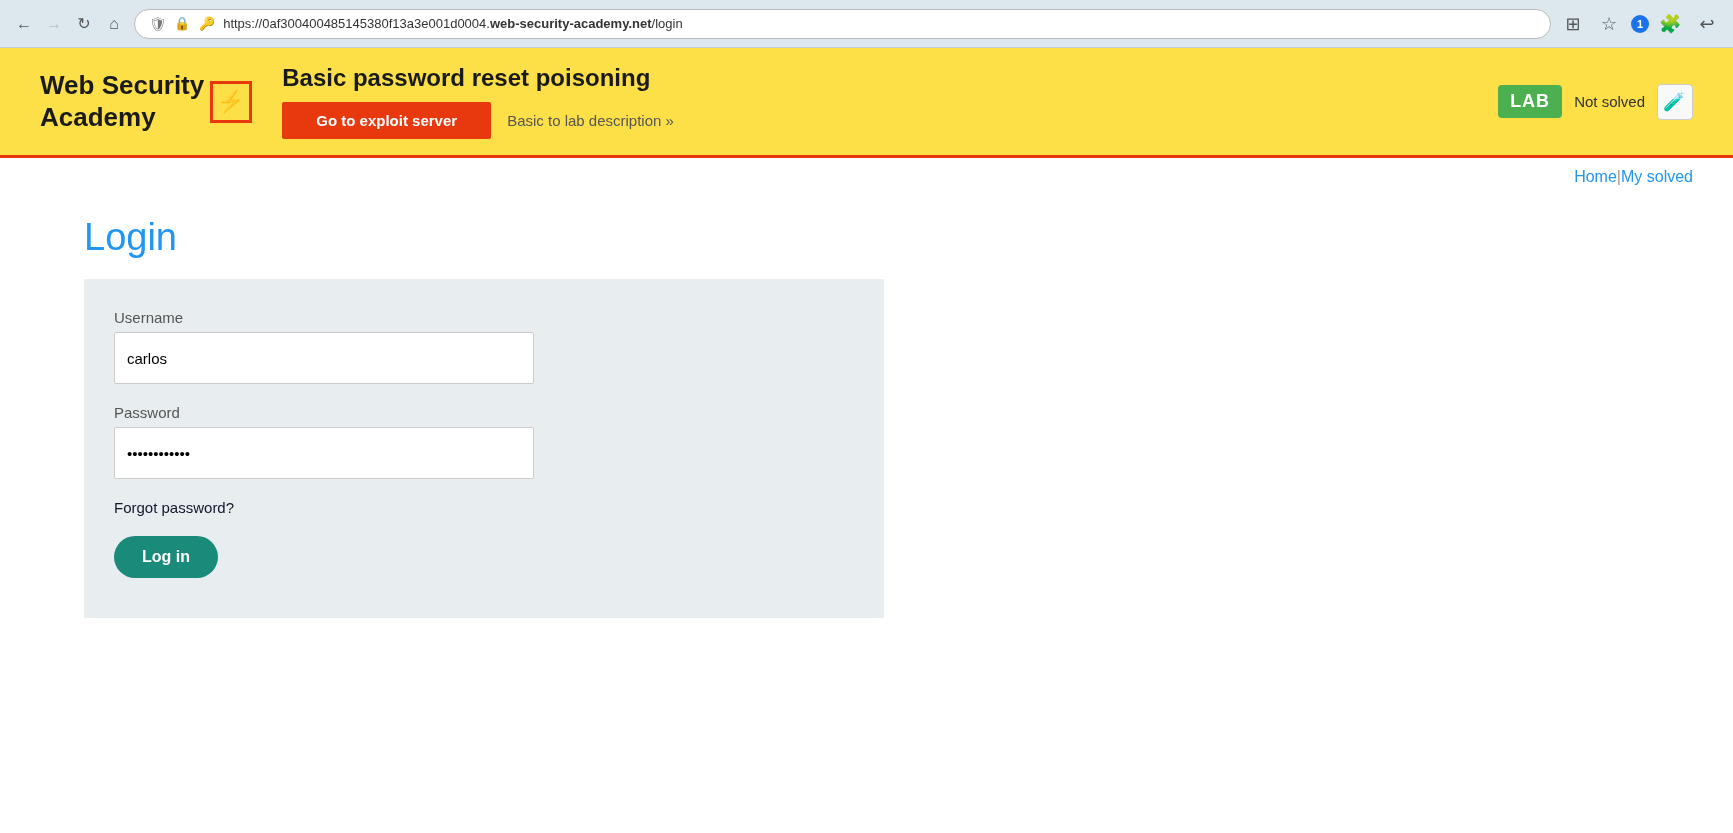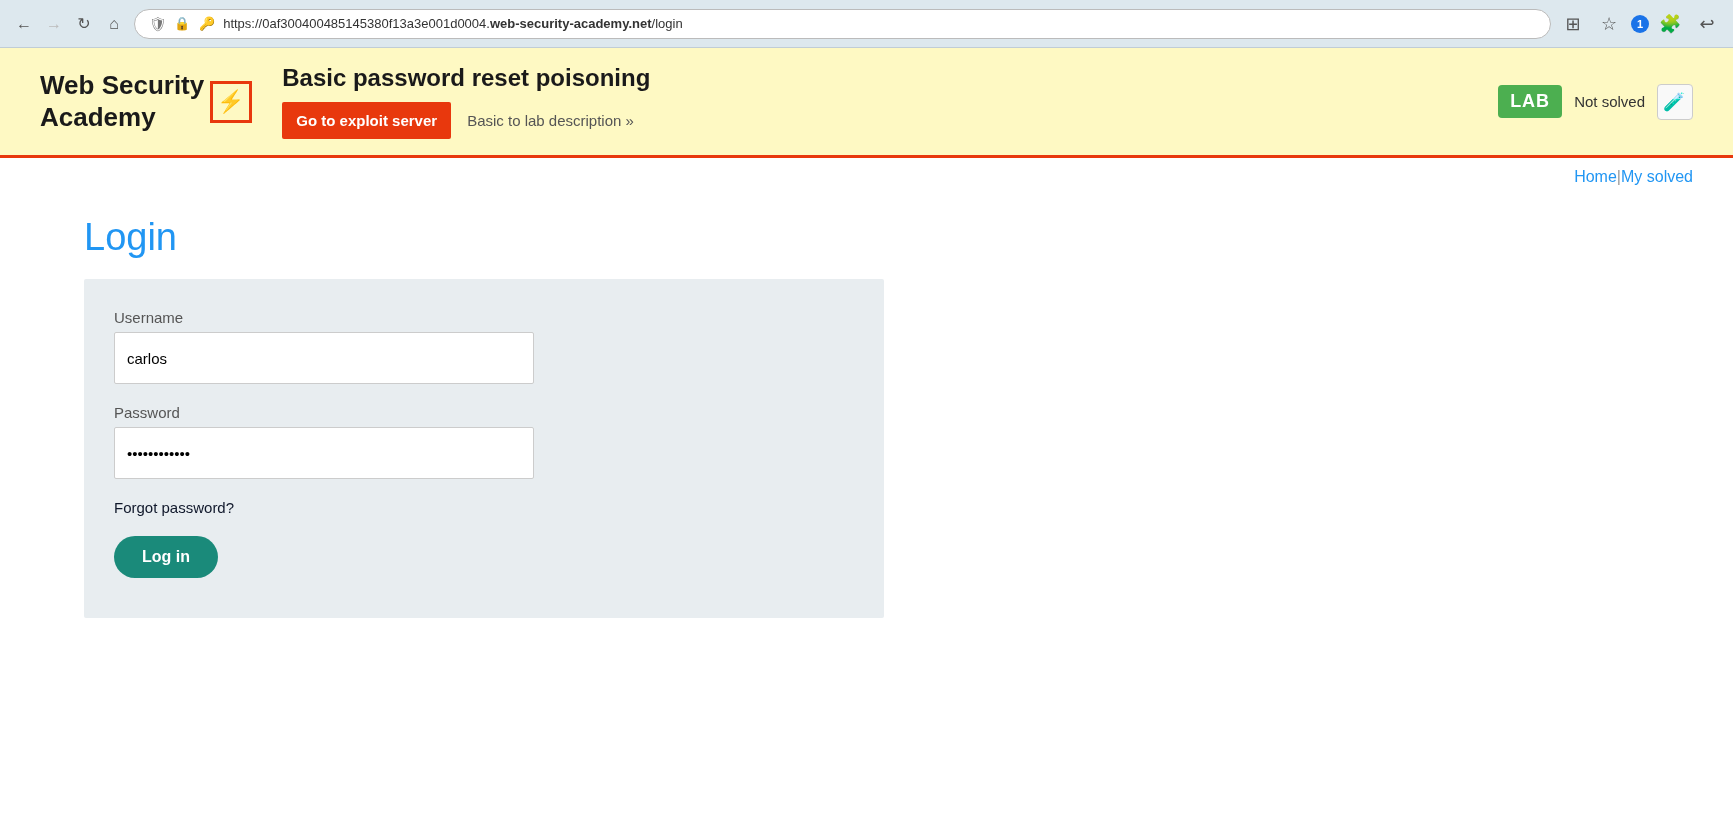--- a/index.html
+++ b/index.html
@@ -90,21 +90,21 @@
       height: 18px;
       font-size: 11px;
       display: flex;
       align-items: center;
       justify-content: center;
       font-weight: bold;
     }
 
     
     .site-header {
-      background: #fef9c3;
+      background: #fde047;
       padding: 16px 40px;
       display: flex;
       align-items: center;
       justify-content: space-between;
       border-bottom: 3px solid #e8380d;
       gap: 32px;
     }
 
     .header-left {
       display: flex;
@@ -153,21 +153,21 @@
     .lab-actions {
       display: flex;
       align-items: center;
       gap: 16px;
     }
 
     .exploit-server-btn {
       background: #e8380d;
       color: white;
       border: none;
-      padding: 10px 14px;
+      padding: 10px 34px;
       font-size: 15px;
       font-weight: bold;
       cursor: pointer;
       border-radius: 2px;
     }
 
     .back-to-lab {
       color: #555;
       font-size: 15px;
       text-decoration: none;

